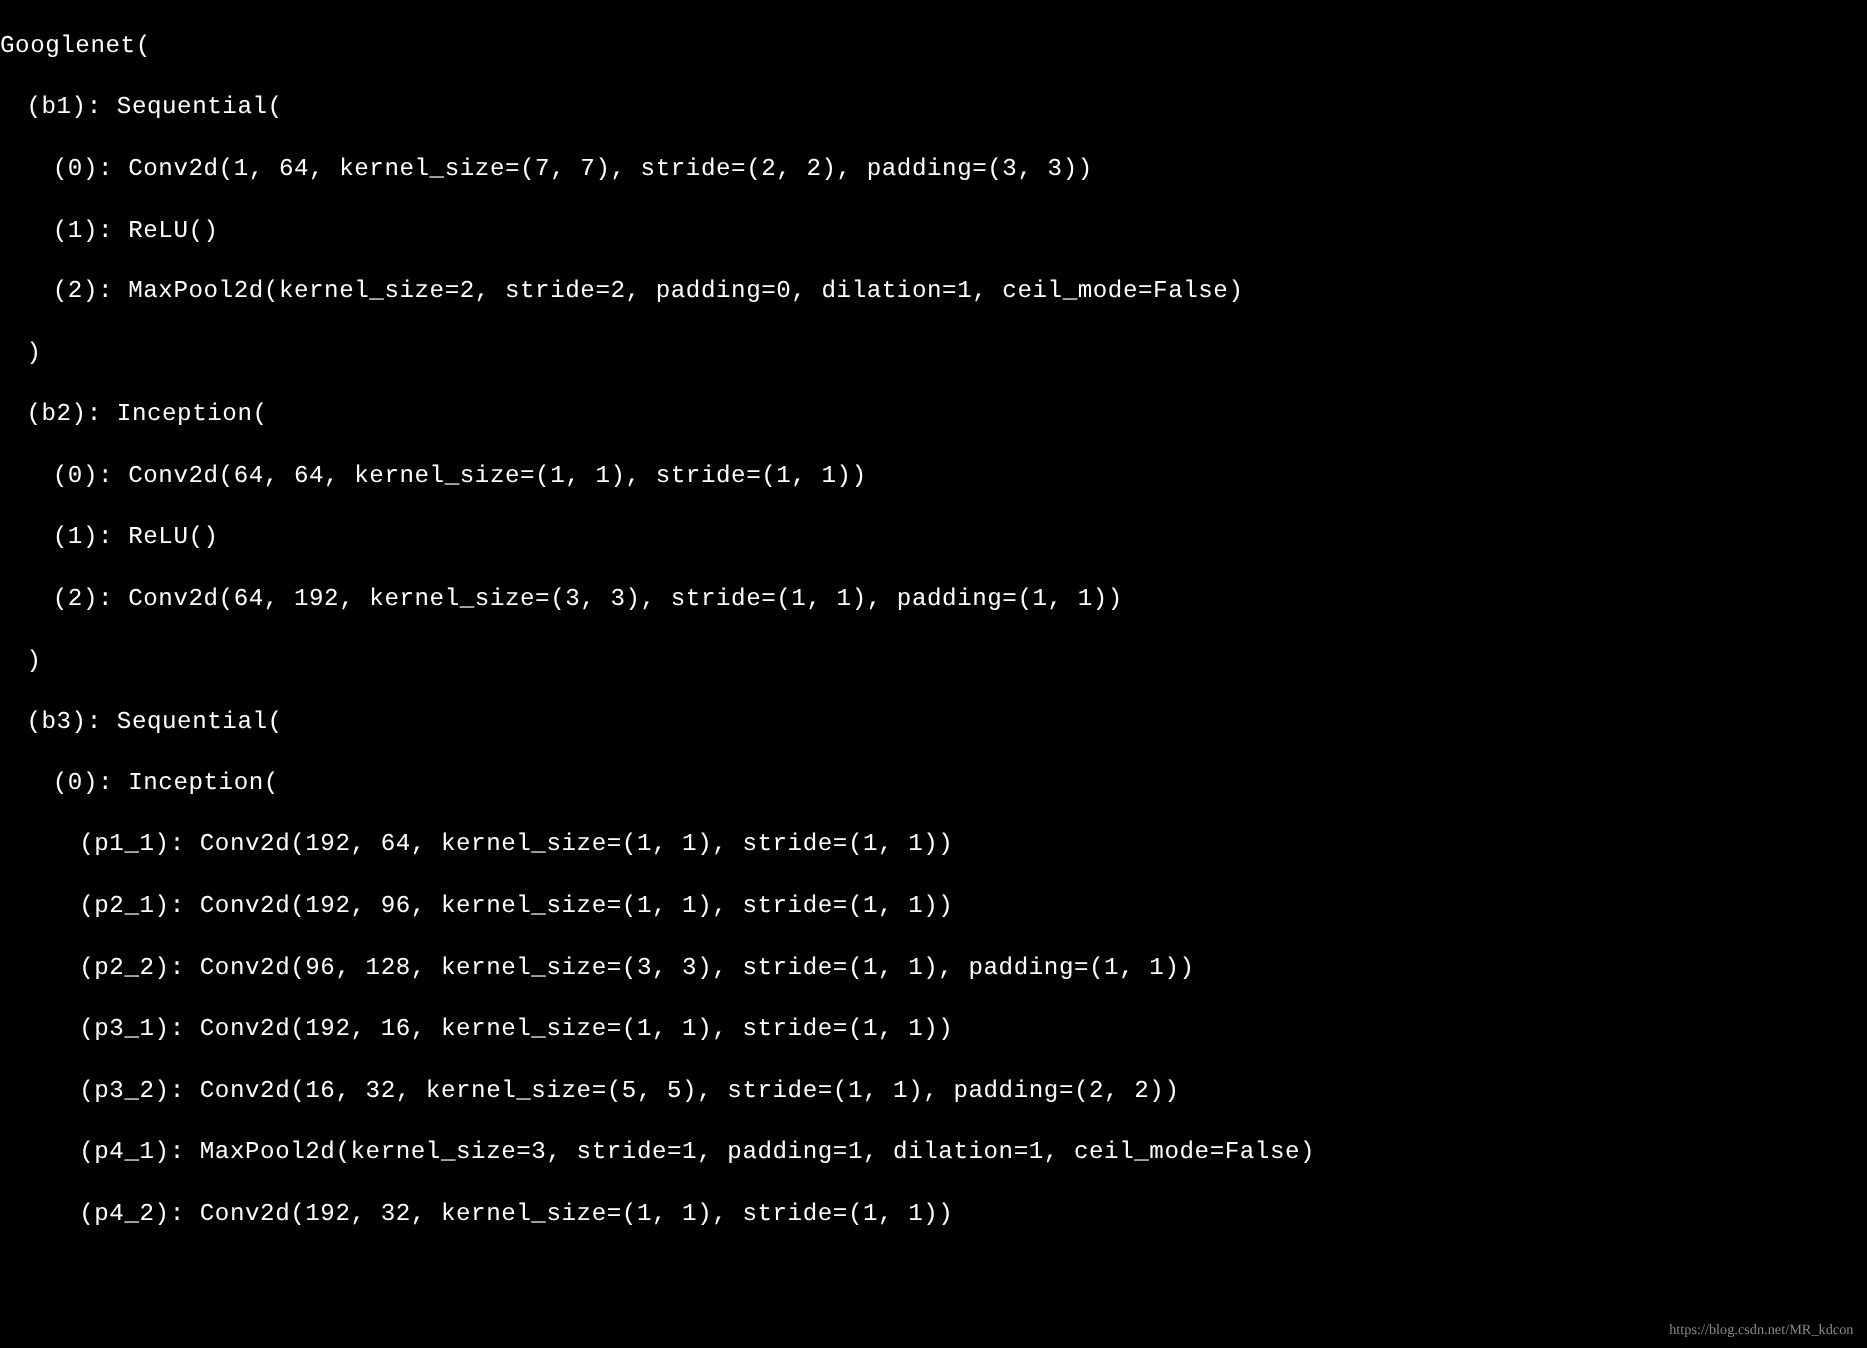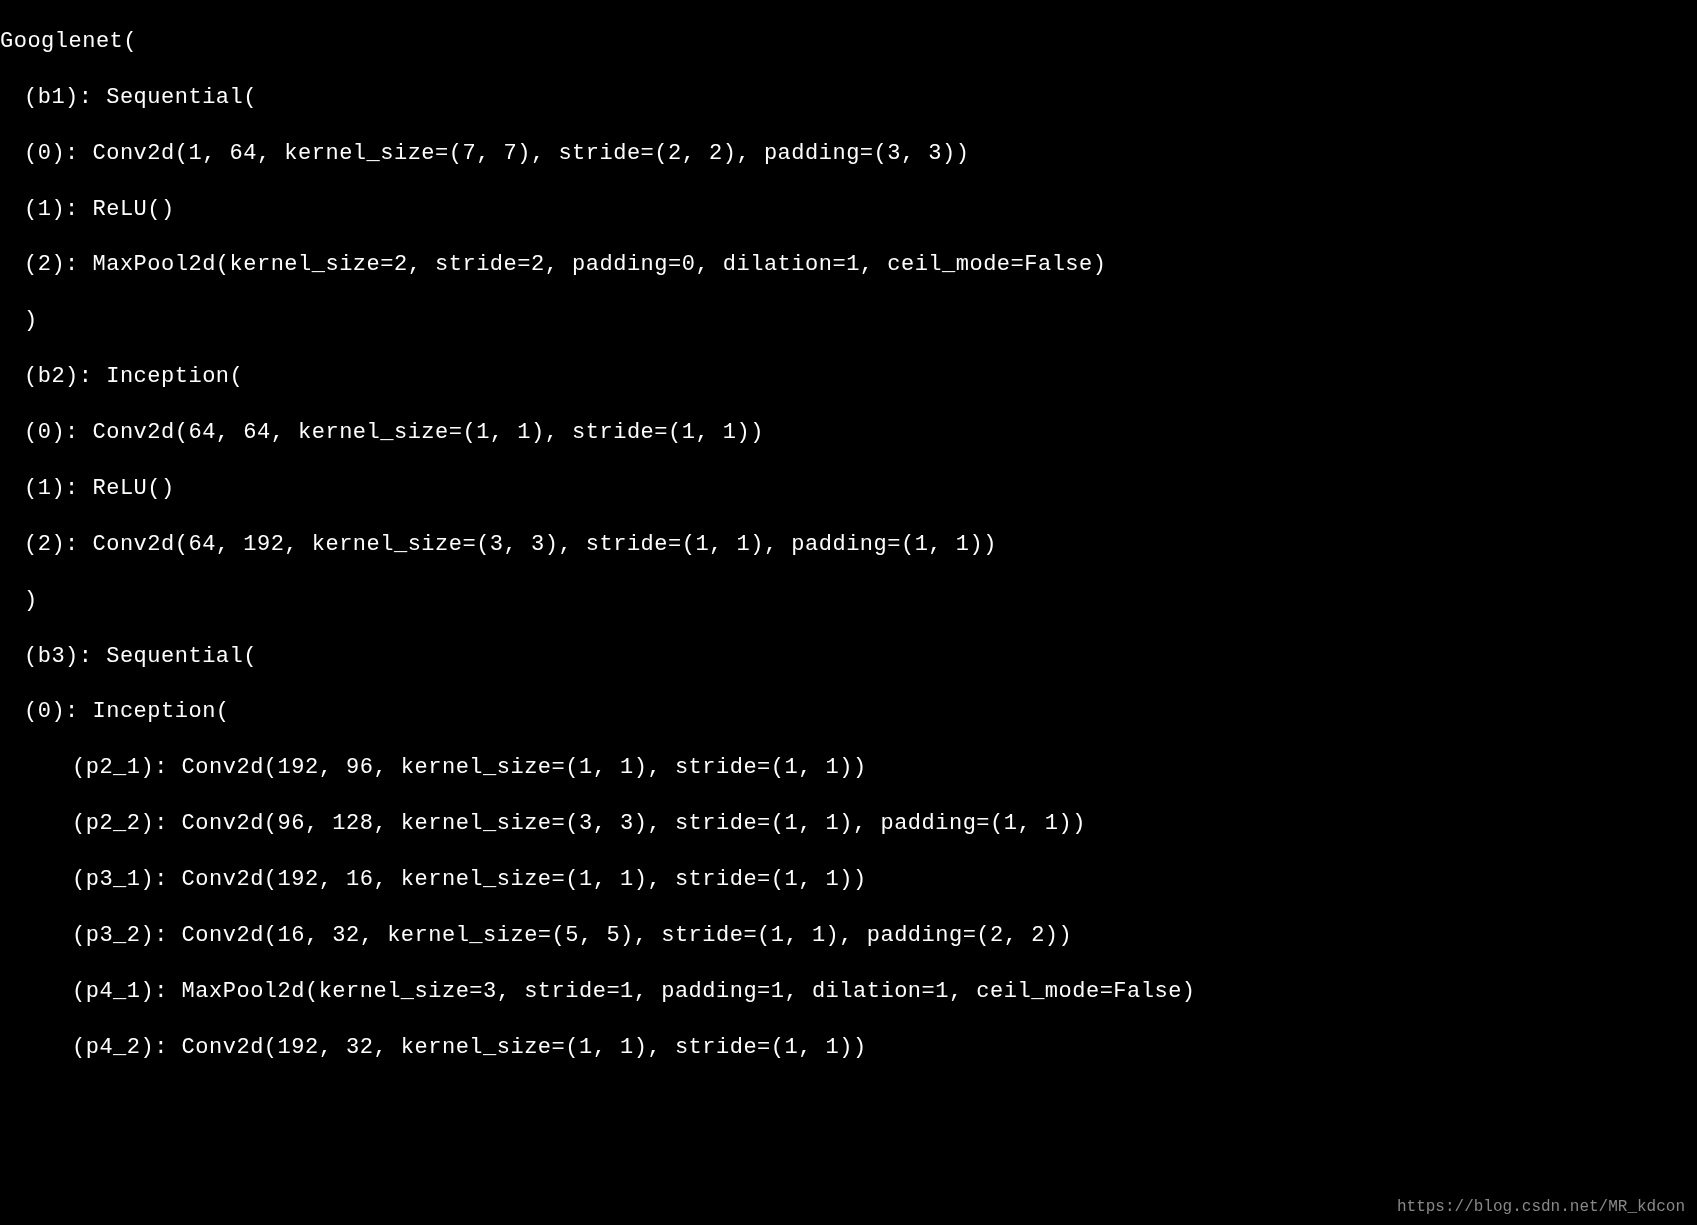--- a/index.html
+++ b/index.html
@@ -24,52 +24,53 @@
       letter-spacing: 0.5px;
     }
     .line {
       display: block;
     }
     .indent-1 {
       padding-left: 24px;
       font-family: Liberation Mono, monospace;
     }
     .indent-2 {
-      padding-left: 24px;
+      padding-left: 48px;
     }
     .indent-3 {
       padding-left: 72px;
     }
     .watermark {
       position: absolute;
       bottom: 8px;
       right: 12px;
       color: #888888;
-      font-size: 16px;
-      font-family: Liberation Mono, monospace;
+      font-size: 13px;
+      font-family: Liberation Serif, serif;
       letter-spacing: 0;
     }
   </style>
 </head>
 <body>
 
 <div class="terminal-output">
 <span class="line">Googlenet(</span>
 <span class="line indent-1">(b1): Sequential(</span>
 <span class="line indent-2">(0): Conv2d(1, 64, kernel_size=(7, 7), stride=(2, 2), padding=(3, 3))</span>
 <span class="line indent-2">(1): ReLU()</span>
 <span class="line indent-2">(2): MaxPool2d(kernel_size=2, stride=2, padding=0, dilation=1, ceil_mode=False)</span>
 <span class="line indent-1">)</span>
 <span class="line indent-1">(b2): Inception(</span>
 <span class="line indent-2">(0): Conv2d(64, 64, kernel_size=(1, 1), stride=(1, 1))</span>
 <span class="line indent-2">(1): ReLU()</span>
 <span class="line indent-2">(2): Conv2d(64, 192, kernel_size=(3, 3), stride=(1, 1), padding=(1, 1))</span>
 <span class="line indent-1">)</span>
 <span class="line indent-1">(b3): Sequential(</span>
 <span class="line indent-2">(0): Inception(</span>
+<span class="line indent-3">(p1_1): Conv2d(192, 64, kernel_size=(1, 1), stride=(1, 1))</span>
 <span class="line indent-3">(p2_1): Conv2d(192, 96, kernel_size=(1, 1), stride=(1, 1))</span>
 <span class="line indent-3">(p2_2): Conv2d(96, 128, kernel_size=(3, 3), stride=(1, 1), padding=(1, 1))</span>
 <span class="line indent-3">(p3_1): Conv2d(192, 16, kernel_size=(1, 1), stride=(1, 1))</span>
 <span class="line indent-3">(p3_2): Conv2d(16, 32, kernel_size=(5, 5), stride=(1, 1), padding=(2, 2))</span>
 <span class="line indent-3">(p4_1): MaxPool2d(kernel_size=3, stride=1, padding=1, dilation=1, ceil_mode=False)</span>
 <span class="line indent-3">(p4_2): Conv2d(192, 32, kernel_size=(1, 1), stride=(1, 1))</span>
 
 
 
 

